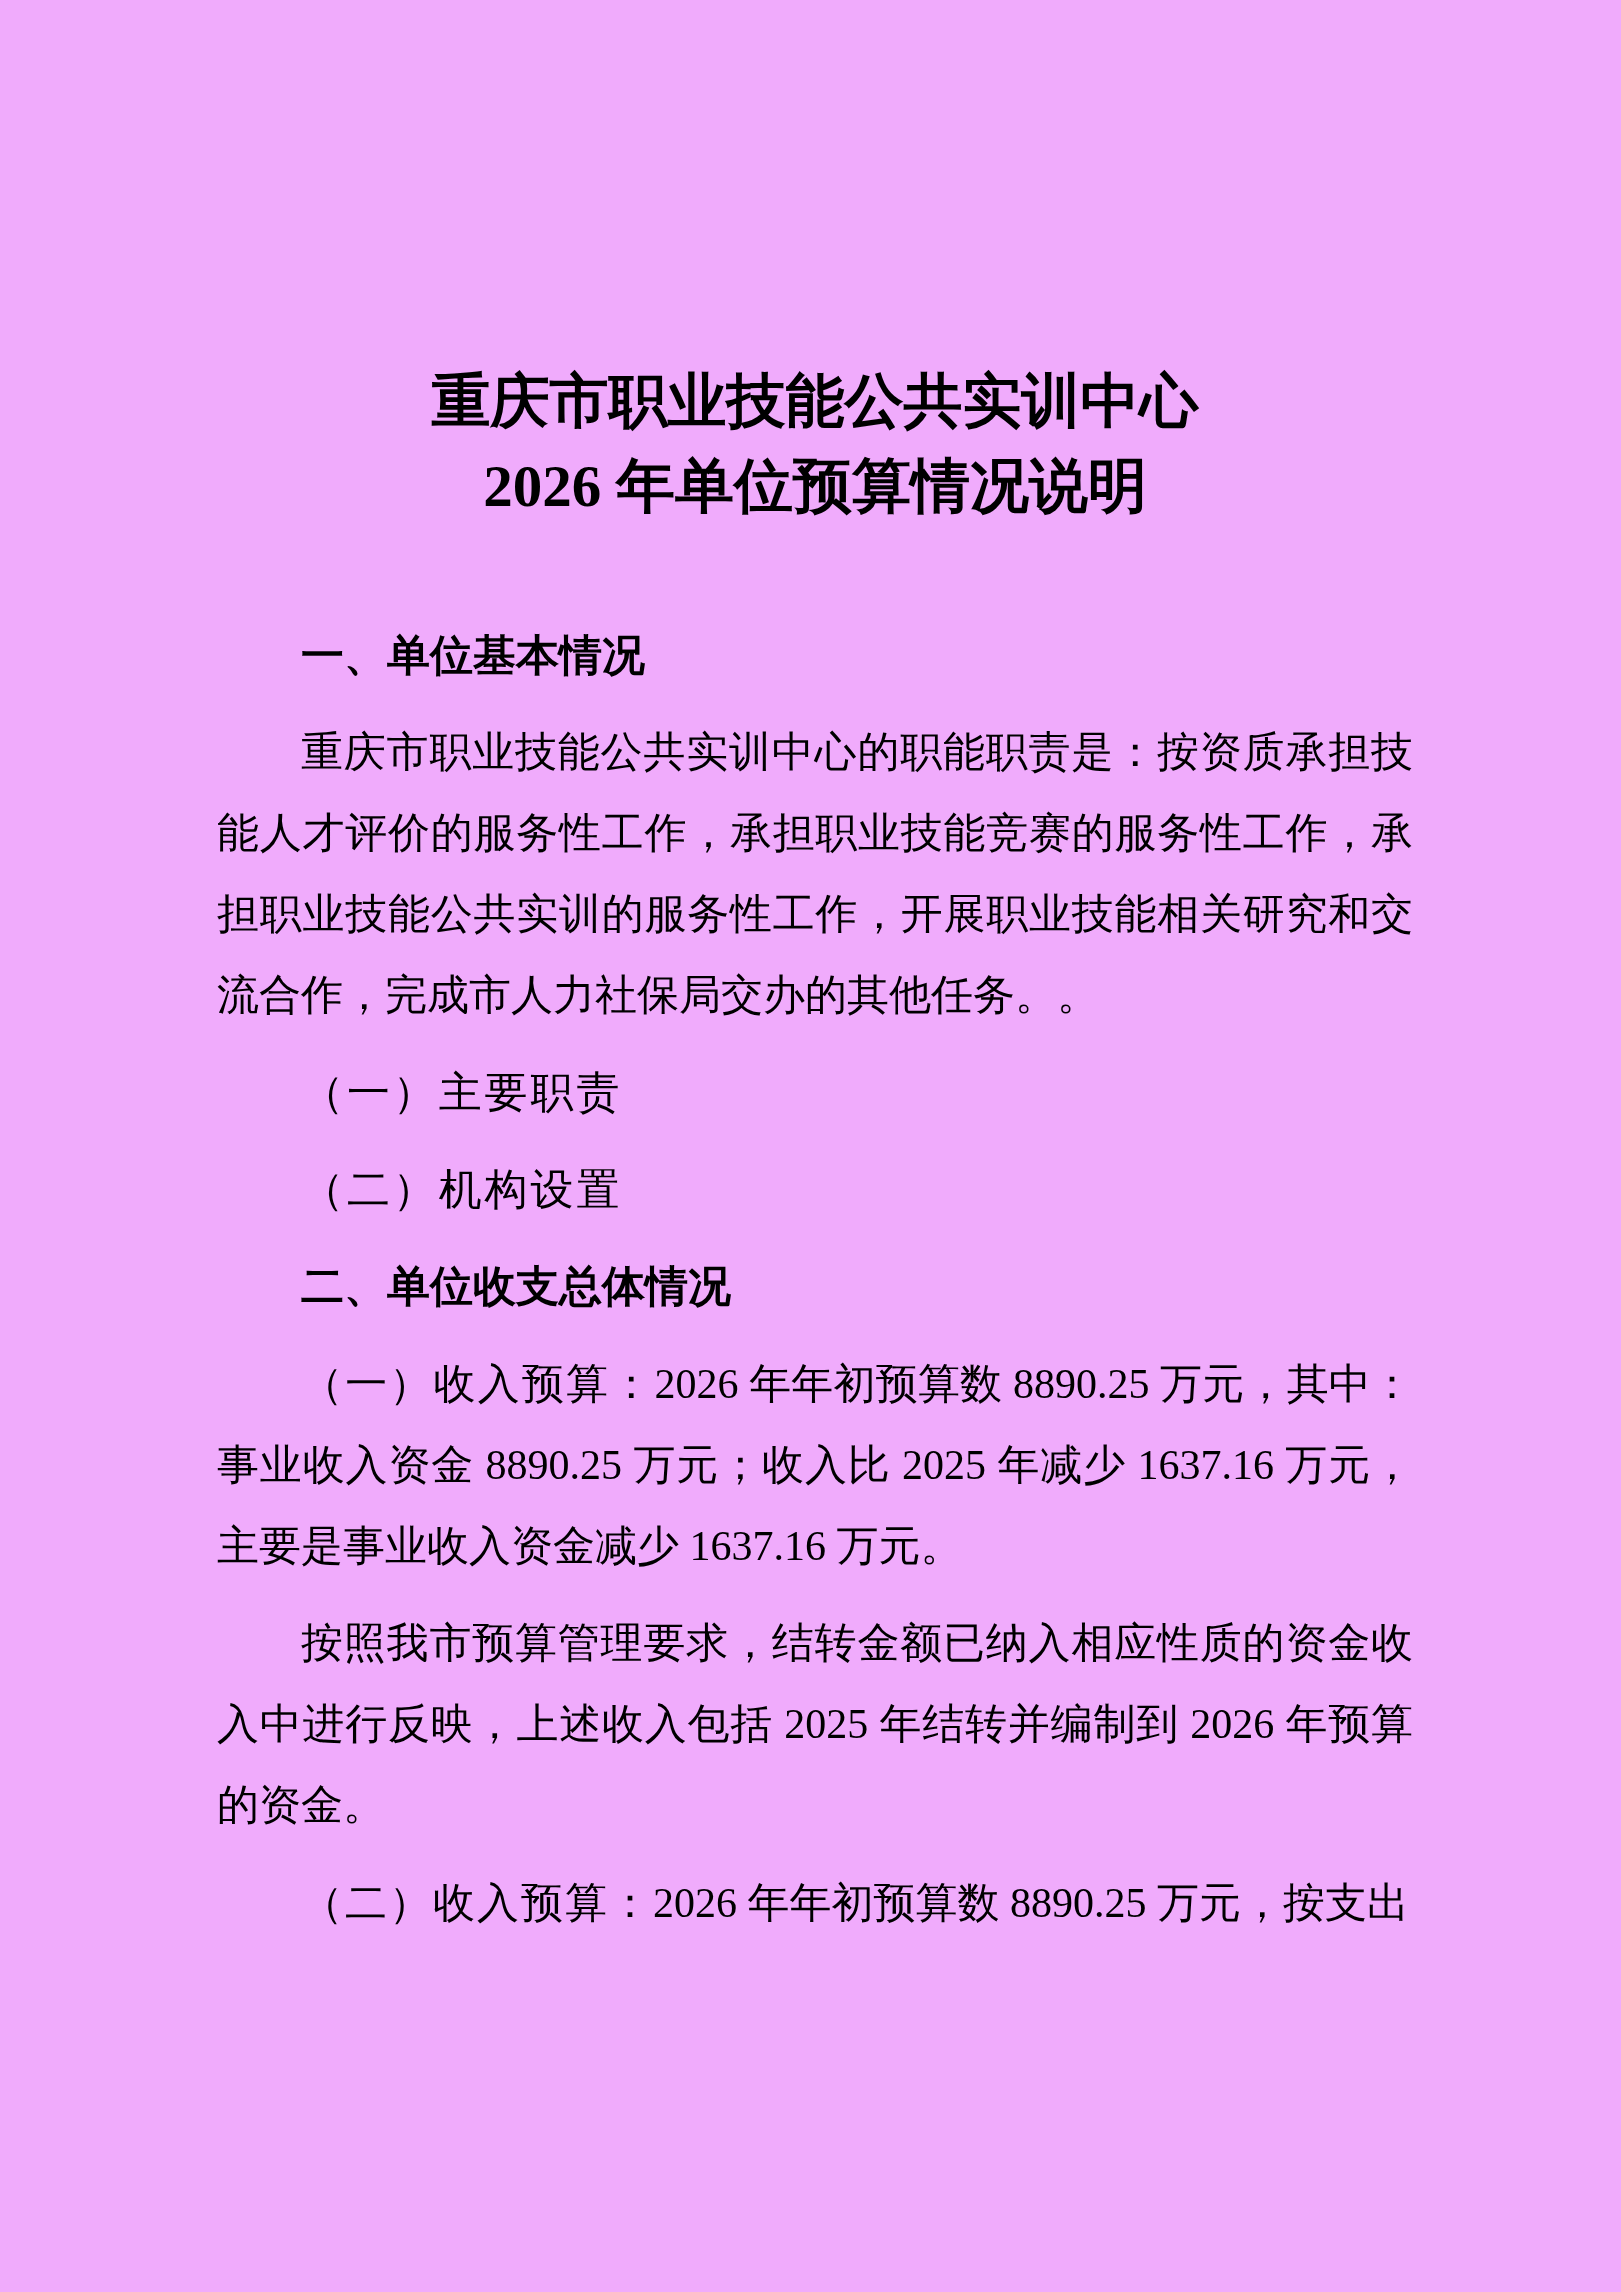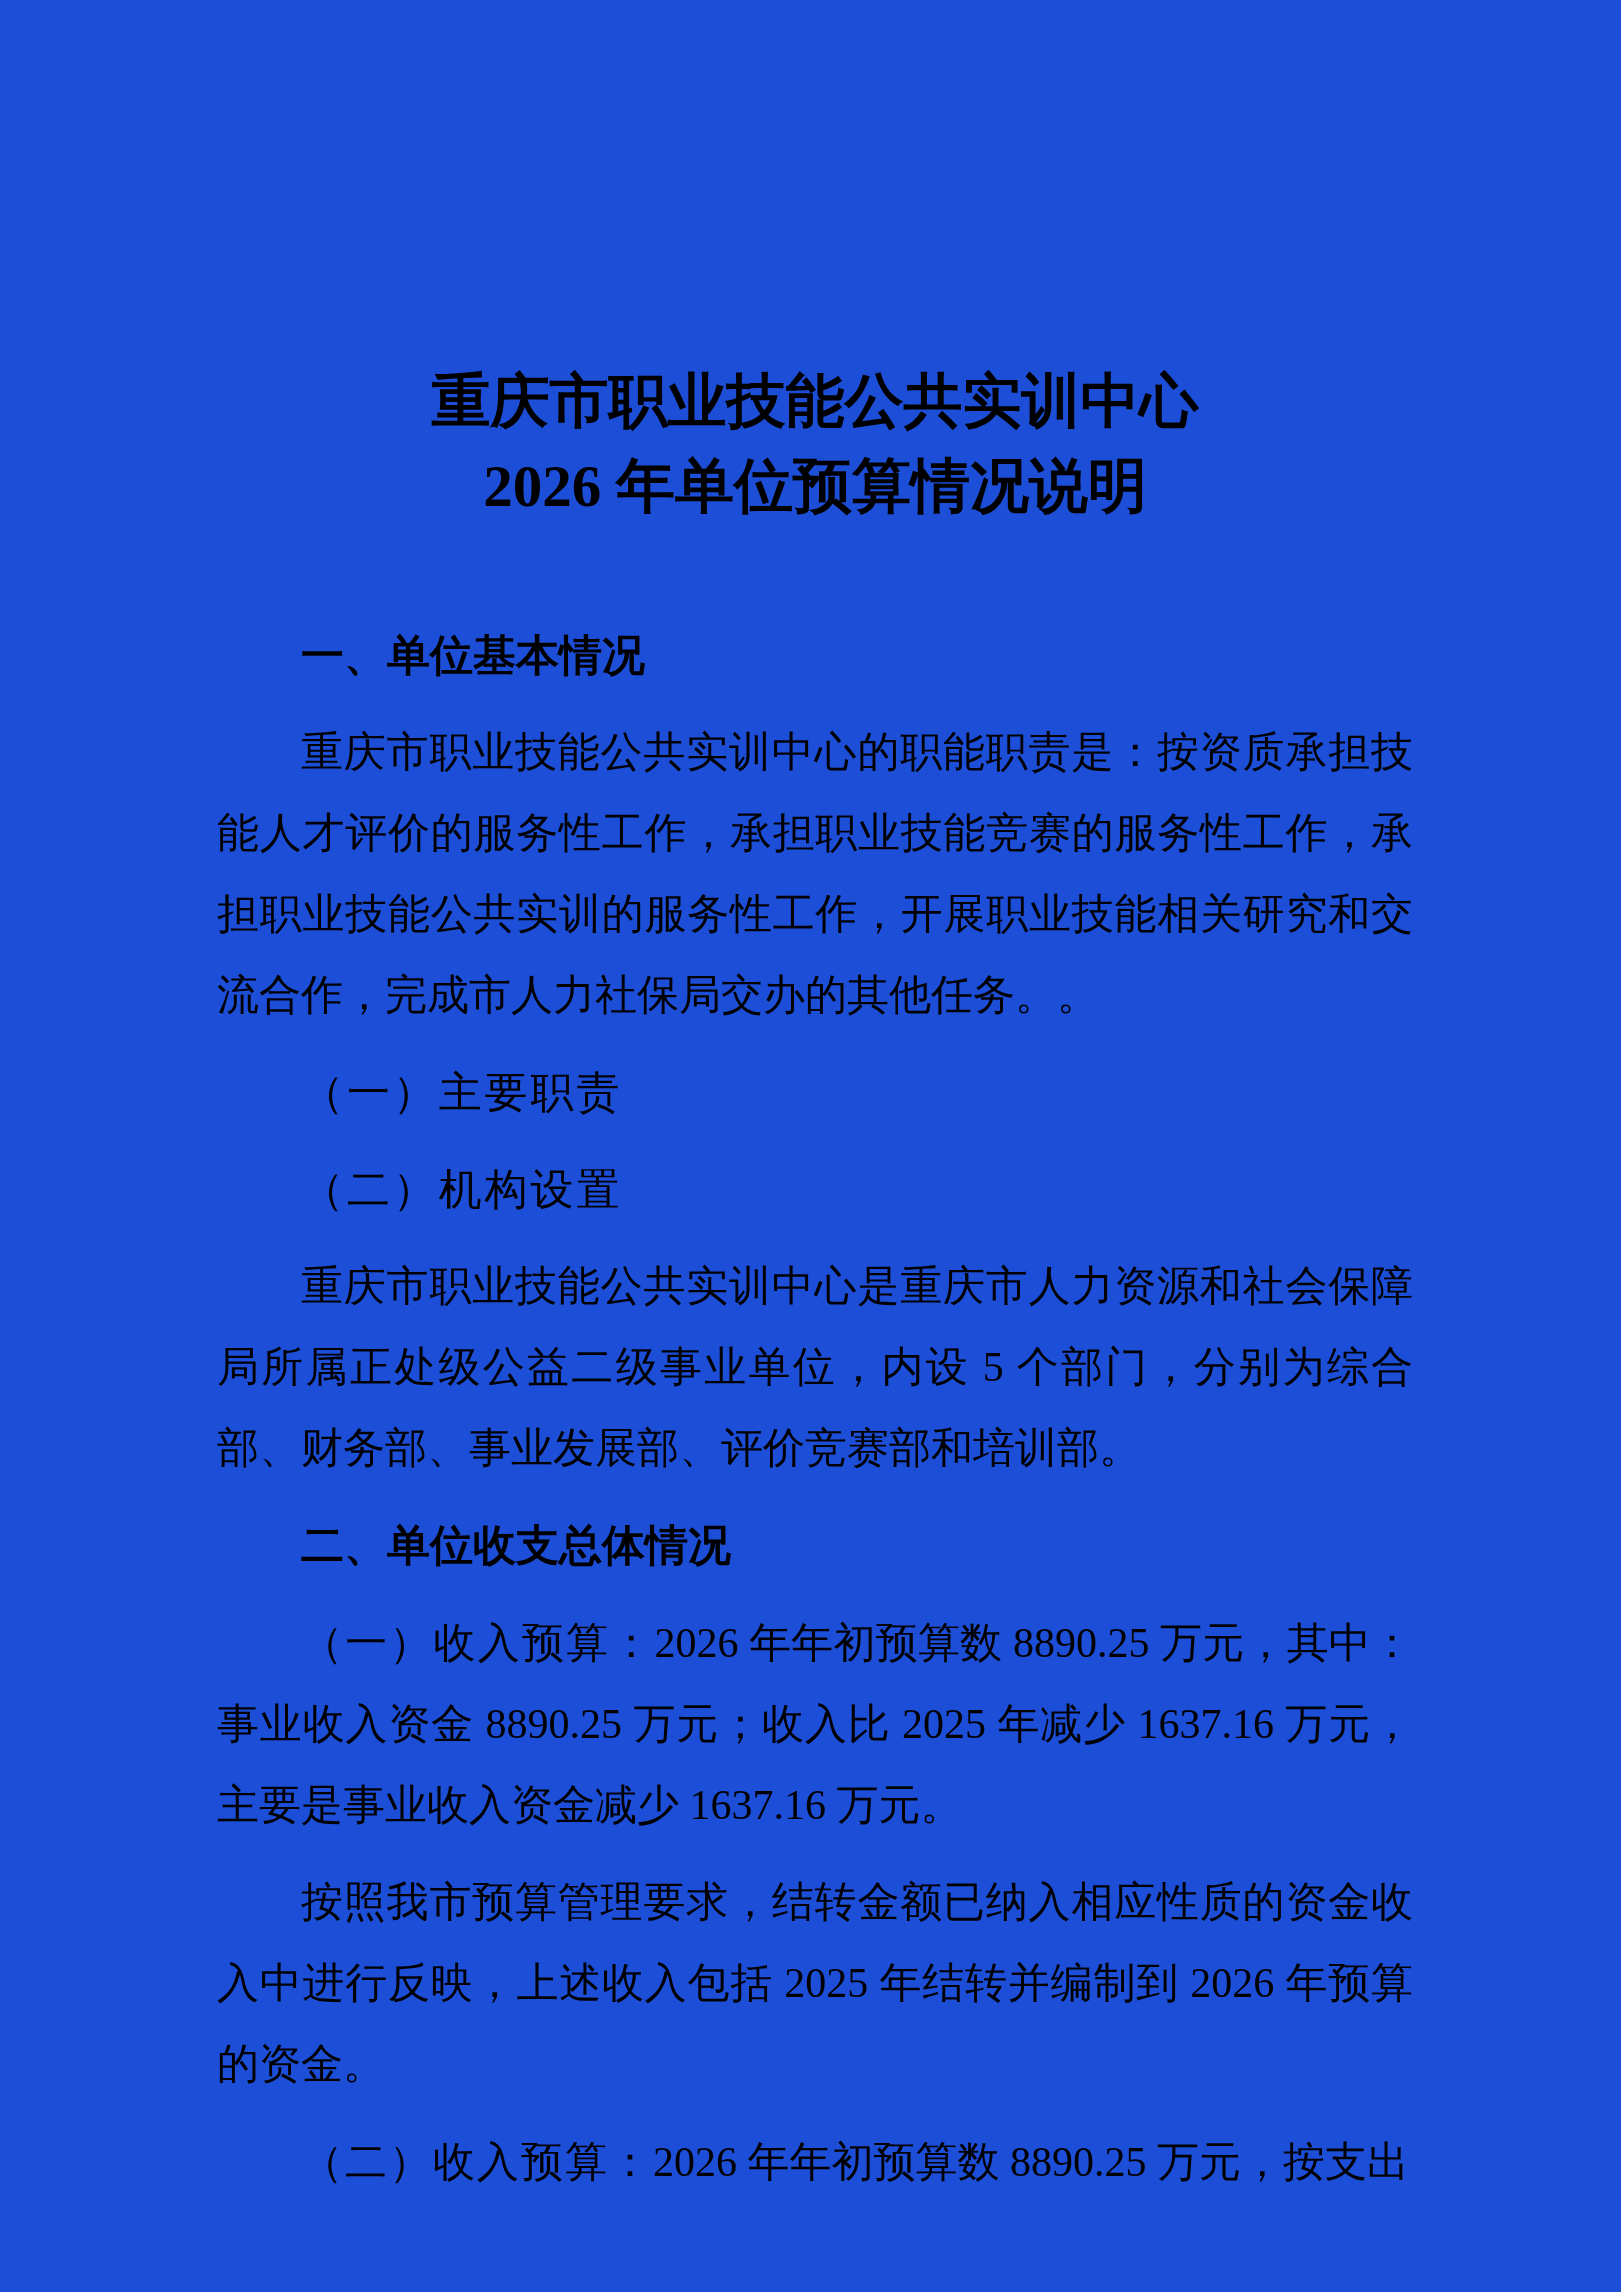--- a/index.html
+++ b/index.html
@@ -5,21 +5,21 @@
     
     html, body {
       margin: 0;
       padding: 0;
       background: #ffffff;
     }
     .page {
       position: relative;
       width: 1621px;
       height: 2293px;
-      background: #1d4ed8;
+      background: #f0abfc;
       color: #000000;
       box-sizing: border-box;
       padding: 359px 192px 0 201px;
       font-family: "Liberation Serif", "DejaVu Serif", serif;
       overflow: hidden;
     }
     .doc-title {
       text-align: center;
       font-weight: bold;
       font-size: 59px;
@@ -64,21 +64,20 @@
   </div>
 
   <p class="block heading1">一、单位基本情况</p>
 
   <p class="block body-text">重庆市职业技能公共实训中心的职能职责是：按资质承担技能人才评价的服务性工作，承担职业技能竞赛的服务性工作，承担职业技能公共实训的服务性工作，开展职业技能相关研究和交流合作，完成市人力社保局交办的其他任务。。</p>
 
   <p class="block heading2">（一）主要职责</p>
 
   <p class="block heading2">（二）机构设置</p>
 
-  <p class="block body-text">重庆市职业技能公共实训中心是重庆市人力资源和社会保障局所属正处级公益二级事业单位，内设 5 个部门，分别为综合部、财务部、事业发展部、评价竞赛部和培训部。</p>
 
   <p class="block heading1">二、单位收支总体情况</p>
 
   <p class="block body-text"><span class="lead">（一）收入预算：</span><span>2026 年年初预算数 8890.25 万元，其中：事业收入资金 8890.25 万元；收入比 2025 年减少 1637.16 万元，主要是事业收入资金减少 1637.16 万元。</span></p>
 
   <p class="block body-text">按照我市预算管理要求，结转金额已纳入相应性质的资金收入中进行反映，上述收入包括 2025 年结转并编制到 2026 年预算的资金。</p>
 
   <p class="block body-text"><span class="lead">（二）收入预算：</span><span>2026 年年初预算数 8890.25 万元，按支出</span></p>
 
 </div>

